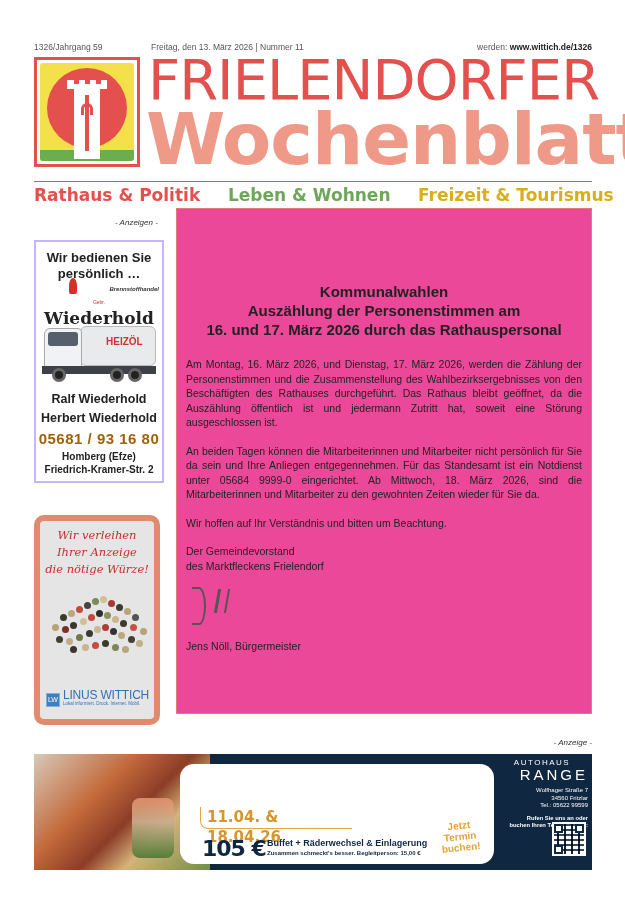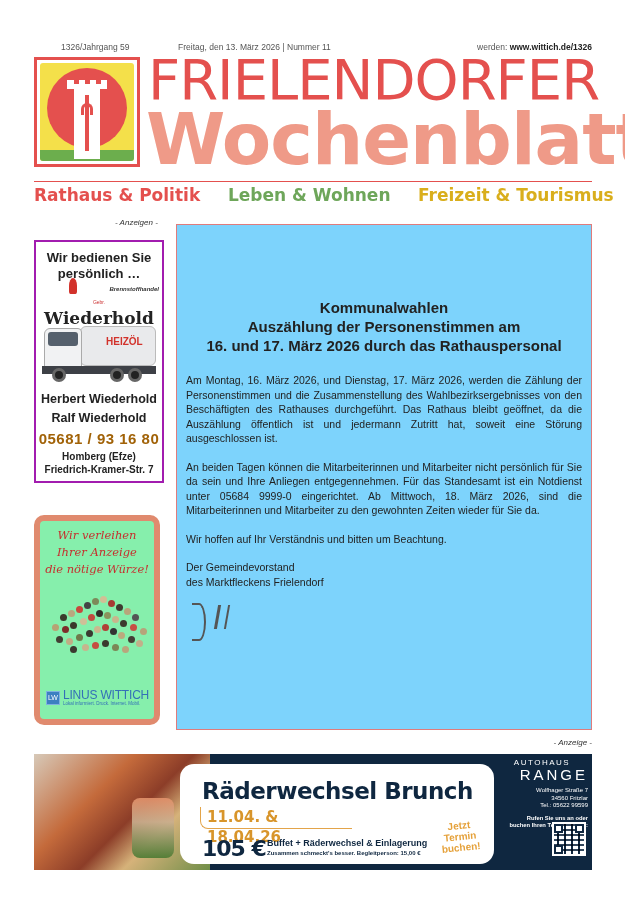--- a/index.html
+++ b/index.html
@@ -1,19 +1,19 @@
 <!DOCTYPE html>
 <html><head>
 <meta charset="utf-8">
 <style>
   * { box-sizing: border-box; margin: 0; padding: 0; }
   html, body { width: 625px; height: 897px; background: #ffffff; overflow: hidden; }
   body { position: relative; font-family: "Liberation Sans", sans-serif; color: #222; }
 
-  .meta { position: absolute; top: 42px; font-size: 8.5px; color: #555; margin-left: 27px; }
+  .meta { position: absolute; top: 42px; font-size: 8.5px; color: #555; }
   .meta b { color: #222; }
 
   
   .logo { position: absolute; left: 34px; top: 57px; width: 106px; height: 110px; border: 3px solid #e4504e; background: #fff; padding: 3px; }
   .logo-inner { position: relative; width: 100%; height: 100%; background: #f4e04a; border-radius: 3px; overflow: hidden; }
   .logo-sun { position: absolute; left: 7px; top: 5px; width: 80px; height: 80px; border-radius: 50%; background: #e4504e; }
   .logo-grass { position: absolute; left: 0; right: 0; bottom: 0; height: 11px; background: #6cae4d; }
   .logo-tower { position: absolute; left: 34px; top: 24px; width: 26px; height: 72px; background: #fff; }
   .logo-battlement { position: absolute; left: 27px; top: 17px; width: 40px; height: 9px; background: #fff; }
   .logo-crenel { position: absolute; top: 17px; width: 5px; height: 4px; background: #e4504e; }
@@ -23,49 +23,49 @@
   .mast-1 { position: absolute; left: 148px; top: 50px; font-size: 56px; line-height: 60px; color: #e4504e; letter-spacing: -1px; font-family: "DejaVu Sans", sans-serif; }
   .mast-2 { position: absolute; left: 146px; top: 103px; font-size: 72px; line-height: 72px; color: #ef9a88; letter-spacing: -1px; font-family: "DejaVu Sans", sans-serif; font-weight: bold; }
 
   .rule { position: absolute; left: 34px; top: 181px; width: 558px; height: 1px; background: #e4504e; }
 
   .section { position: absolute; top: 185px; font-size: 17px; font-weight: bold; font-family: "DejaVu Sans", sans-serif; }
 
   .label-small { position: absolute; font-size: 8px; font-style: italic; color: #333; }
 
   
-  .ad1 { position: absolute; left: 34px; top: 240px; width: 130px; height: 243px; border: 2px solid #a21caf; background: #fff; text-align: center; }
+  .ad1 { position: absolute; left: 34px; top: 240px; width: 130px; height: 243px; border: 2px solid #c4b5fd; background: #fff; text-align: center; }
   .ad1-head { margin-top: 8px; font-size: 13px; font-weight: bold; line-height: 16px; color: #222; }
   .ad1-brand { margin: 8px auto 0; width: 120px; height: 24px; position: relative; }
   .ad1-brand-big { font-family: "DejaVu Serif", serif; font-weight: bold; font-size: 17px; color: #222; }
   .ad1-brand-small { position: absolute; right: 0; top: -4px; font-size: 6px; font-style: italic; font-weight: bold; color: #333; }
   .ad1-flame { position: absolute; left: 30px; top: -12px; width: 8px; height: 16px; background: #d2322b; border-radius: 50% 50% 20% 20%; }
   .ad1-truck { position: relative; margin: 2px auto 0; width: 118px; height: 70px; }
   .truck-tank { position: absolute; left: 40px; top: 10px; width: 76px; height: 40px; background: #e9eaec; border-radius: 6px; border: 1px solid #bbb; }
   .truck-cab { position: absolute; left: 4px; top: 12px; width: 38px; height: 42px; background: #f1f2f3; border: 1px solid #aaa; border-radius: 6px 4px 2px 2px; }
   .truck-window { position: absolute; left: 8px; top: 16px; width: 30px; height: 14px; background: #55606c; border-radius: 3px; }
   .truck-base { position: absolute; left: 2px; top: 50px; width: 114px; height: 8px; background: #3d4046; }
   .truck-wheel { position: absolute; top: 52px; width: 14px; height: 14px; border-radius: 50%; background: #222; border: 3px solid #666; }
   .truck-heizol { position: absolute; left: 66px; top: 20px; font-size: 10px; font-weight: bold; color: #d2322b; }
   .ad1-names { margin-top: 4px; font-size: 12.5px; font-weight: bold; line-height: 19px; color: #222; }
   .ad1-phone { font-size: 15px; font-weight: bold; color: #a16207; letter-spacing: 0.5px; line-height: 22px; }
   .ad1-addr { font-size: 10px; font-weight: bold; line-height: 13px; color: #222; }
 
   
-  .ad2 { position: absolute; left: 34px; top: 515px; width: 126px; height: 210px; border: 6px solid #e08a6e; border-radius: 10px; background: #86efac; overflow: hidden; }
+  .ad2 { position: absolute; left: 34px; top: 515px; width: 126px; height: 210px; border: 6px solid #e08a6e; border-radius: 10px; background: #e5e5e5; overflow: hidden; }
   .ad2-script { margin-top: 6px; text-align: center; font-family: "DejaVu Serif", serif; font-style: italic; font-size: 11.5px; line-height: 17px; color: #c62e2e; }
   .ad2-pepper { position: relative; margin: 6px auto 0; width: 114px; height: 75px; }
   .pc { position: absolute; border-radius: 50%; width: 7px; height: 7px; }
-  .ad2-logo { position: absolute; left: 6px; bottom: 12px; display: flex; align-items: center; gap: 3px; }
+  .ad2-logo { position: absolute; left: 6px; bottom: 12px; display: flex; align-items: flex-end; gap: 3px; }
   .ad2-logo-box { width: 14px; height: 14px; background: #3d7fc1; border: 1px solid #7fb1e0; color: #fff; font-size: 7px; text-align: center; line-height: 12px; }
   .ad2-logo-text { font-size: 12px; color: #3470b7; letter-spacing: -0.2px; line-height: 12px; }
   .ad2-logo-sub { font-size: 4.5px; color: #3470b7; line-height: 6px; }
 
   
-  .article { position: absolute; left: 176px; top: 224px; width: 416px; height: 506px; border: 1.5px solid #e07b7b; background: #7dd3fc; }
+  .article { position: absolute; left: 176px; top: 208px; width: 416px; height: 506px; border: 1.5px solid #e07b7b; background: #ec4899; }
   .art-title { position: absolute; left: 0; right: 0; top: 73px; text-align: center; font-size: 15px; font-weight: bold; line-height: 19px; color: #222; }
   .art-body { position: absolute; left: 9px; right: 9px; top: 148px; font-size: 10.5px; line-height: 14.5px; color: #222; }
   .art-body p { text-align: justify; margin-bottom: 14px; }
   .art-body p.left { text-align: left; }
   .signature { position: relative; width: 56px; height: 50px; margin: 0 0 6px 0; }
   .sig-j { position: absolute; left: 6px; top: 4px; width: 14px; height: 38px; border: 2px solid #555; border-left: none; border-radius: 0 50% 50% 0; }
   .sig-n { position: absolute; left: 30px; top: 6px; width: 12px; height: 24px; border-left: 3px solid #555; border-right: 2px solid #555; transform: skewX(-10deg); }
 
   
   .bad { position: absolute; left: 34px; top: 754px; width: 558px; height: 116px; background: #0f2740; overflow: hidden; }
@@ -137,27 +137,27 @@
     <div class="truck-tank"></div>
     <div class="truck-cab"></div>
     <div class="truck-window"></div>
     <div class="truck-base"></div>
     <div class="truck-wheel" style="left:12px;"></div>
     <div class="truck-wheel" style="left:70px;"></div>
     <div class="truck-wheel" style="left:88px;"></div>
     <div class="truck-heizol">HEIZÖL</div>
   </div>
   <div class="ad1-names">
+    <div>Ralf Wiederhold</div>
     <div>Herbert Wiederhold</div>
-    <div>Ralf Wiederhold</div>
   </div>
   <div class="ad1-phone">05681 / 93 16 80</div>
   <div class="ad1-addr">
     <div>Homberg (Efze)</div>
-    <div>Friedrich-Kramer-Str. 7</div>
+    <div>Friedrich-Kramer-Str. 2</div>
   </div>
 </div>
 
 <div class="ad2">
   <div class="ad2-script">
     <div>Wir verleihen</div>
     <div>Ihrer Anzeige</div>
     <div>die nötige Würze!</div>
   </div>
   <div class="ad2-pepper">
@@ -219,31 +219,31 @@
     <p>An beiden Tagen können die Mitarbeiterinnen und Mitarbeiter nicht persönlich für Sie da sein und Ihre Anliegen entgegennehmen. Für das Standesamt ist ein Notdienst unter 05684 9999-0 eingerichtet. Ab Mittwoch, 18. März 2026, sind die Mitarbeiterinnen und Mitarbeiter zu den gewohnten Zeiten wieder für Sie da.</p>
     <p class="left">Wir hoffen auf Ihr Verständnis und bitten um Beachtung.</p>
     <p class="left" style="margin-bottom:10px;">
       <span>Der Gemeindevorstand</span><br>
       <span>des Marktfleckens Frielendorf</span>
     </p>
     <div class="signature">
       <div class="sig-j"></div>
       <div class="sig-n"></div>
     </div>
+    <p class="left">Jens Nöll, Bürgermeister</p>
   </div>
 </div>
 
 <div class="label-small" style="right:33px; top:738px;">- Anzeige -</div>
 
 <div class="bad">
   <div class="bad-photo">
     <div class="bad-photo-jar"></div>
   </div>
   <div class="bad-card">
-    <div class="bad-title">Räderwechsel Brunch</div>
     <div class="bad-dates">11.04. &amp; 18.04.26</div>
     <div class="bad-price">105 €</div>
     <div class="bad-line1">Buffet + Räderwechsel &amp; Einlagerung</div>
     <div class="bad-line2">Zusammen schmeckt's besser. Begleitperson: 15,00 €</div>
     <div class="bad-cta">
       <div>Jetzt</div>
       <div>Termin</div>
       <div>buchen!</div>
     </div>
   </div>

